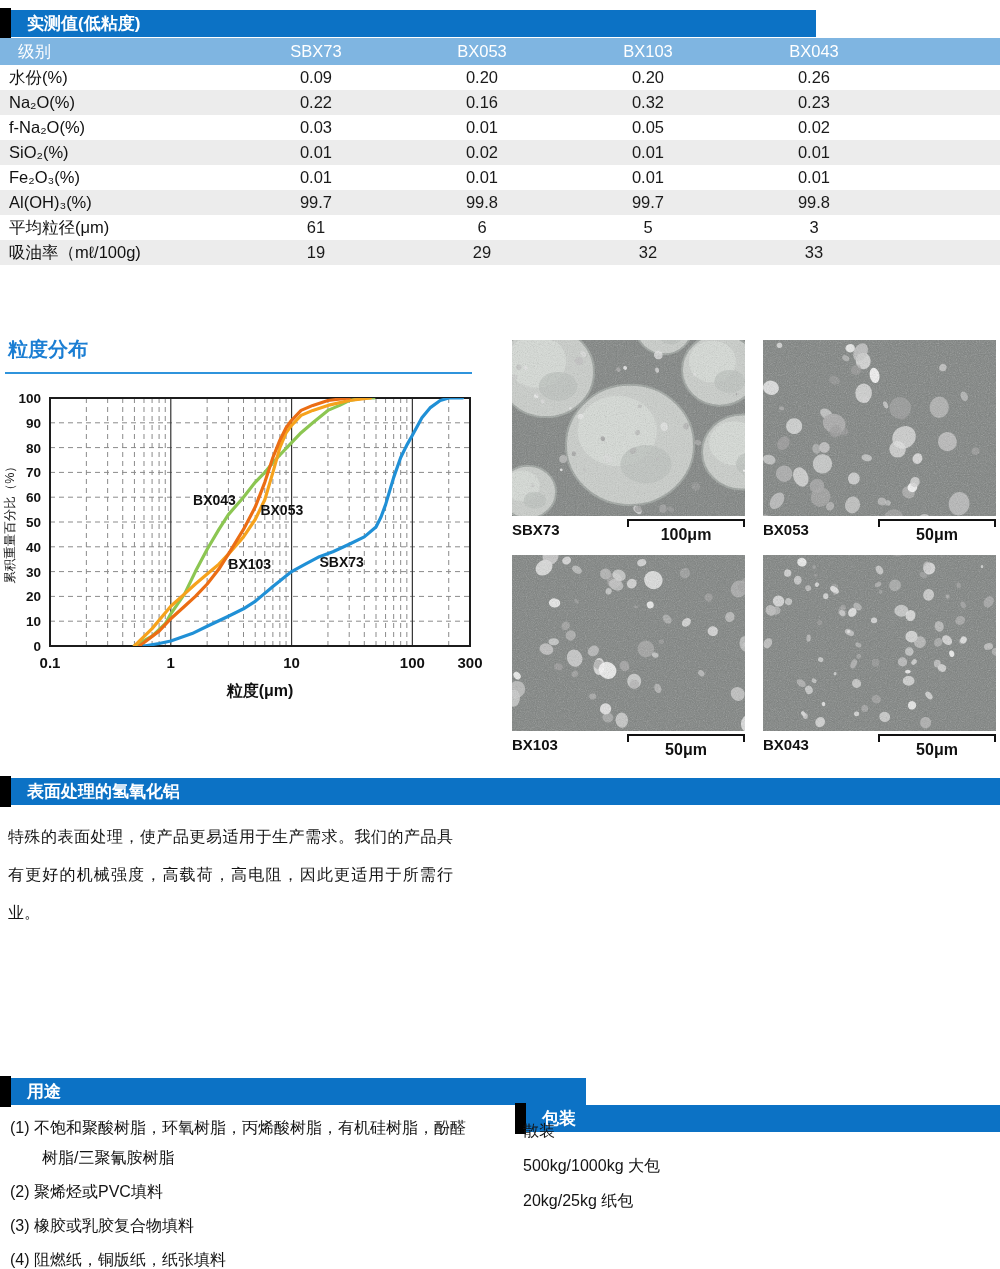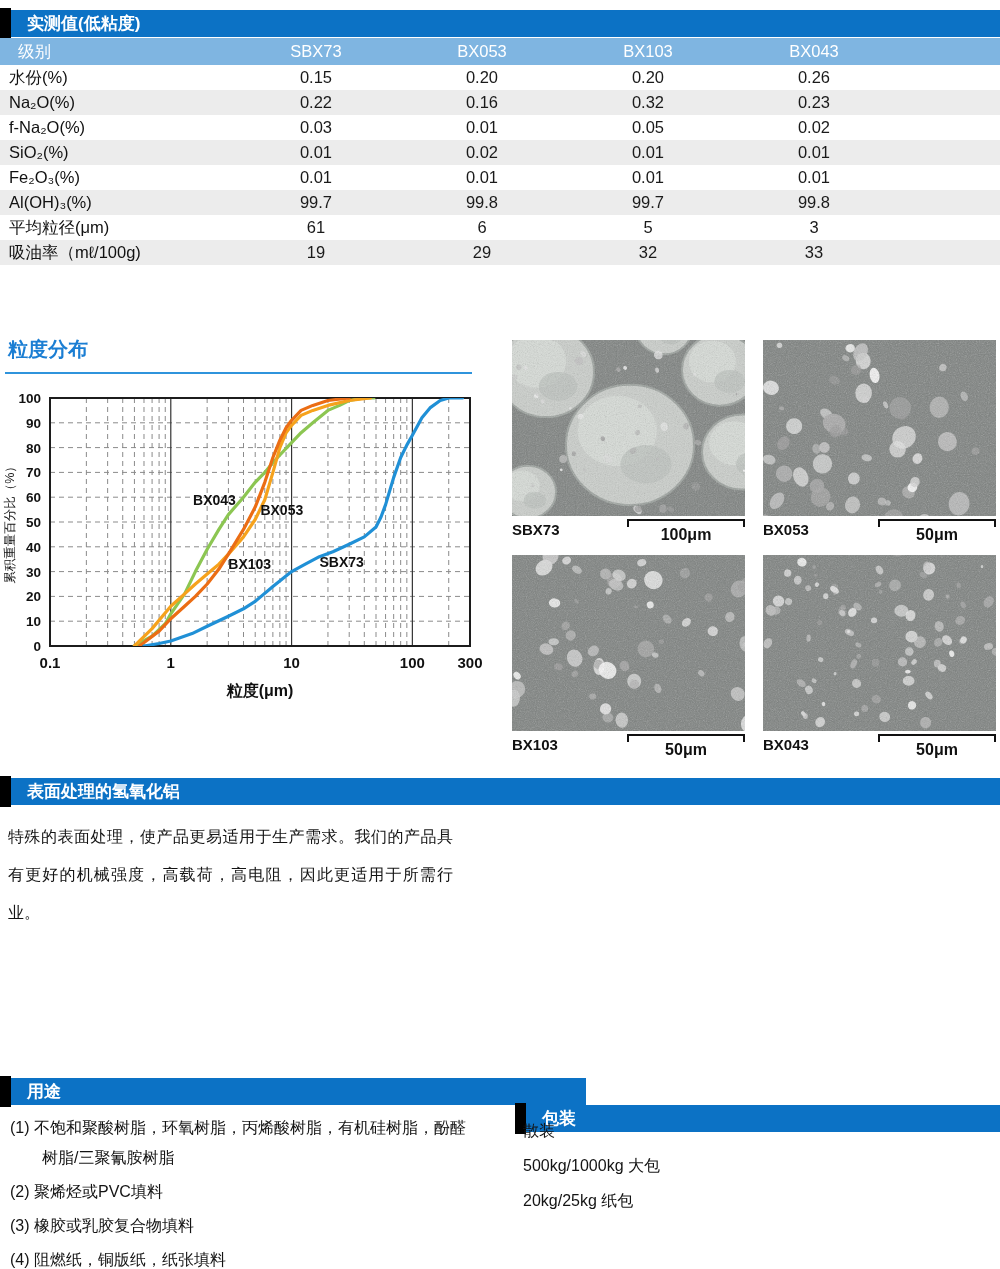--- a/index.html
+++ b/index.html
@@ -59,21 +59,21 @@
   .apps-list{position:absolute;left:10px;top:1113px;width:470px;font-size:16px;color:#141414;}
   .apps-list div{line-height:30px;margin-bottom:4px;text-indent:-32px;padding-left:32px;}
   .pack-list{position:absolute;left:523px;top:1113px;width:400px;font-size:16px;color:#141414;}
   .pack-list div{line-height:35px;}
 </style>
 </head>
 <body>
 
 <div class="page">
 
-  <div class="hbar" style="left:0;top:10px;width:1000px;">
+  <div class="hbar" style="left:0;top:10px;width:816px;">
     <span class="accent"></span>
     <span>实测值(低粘度)</span>
   </div>
 
   <table class="dtable">
     <colgroup>
         <col style="width:233px">
         <col style="width:166px">
         <col style="width:166px">
         <col style="width:166px">
@@ -86,21 +86,21 @@
         <th class="valh">SBX73</th>
         <th class="valh">BX053</th>
         <th class="valh">BX103</th>
         <th class="valh">BX043</th>
         <th></th>
       </tr>
     </thead>
     <tbody>
       <tr>
         <td class="lbl">水份(%)</td>
-        <td class="val">0.15</td>
+        <td class="val">0.09</td>
         <td class="val">0.20</td>
         <td class="val">0.20</td>
         <td class="val">0.26</td>
           <td></td>
       </tr>
       <tr>
         <td class="lbl">Na₂O(%)</td>
         <td class="val">0.22</td>
         <td class="val">0.16</td>
         <td class="val">0.32</td>

